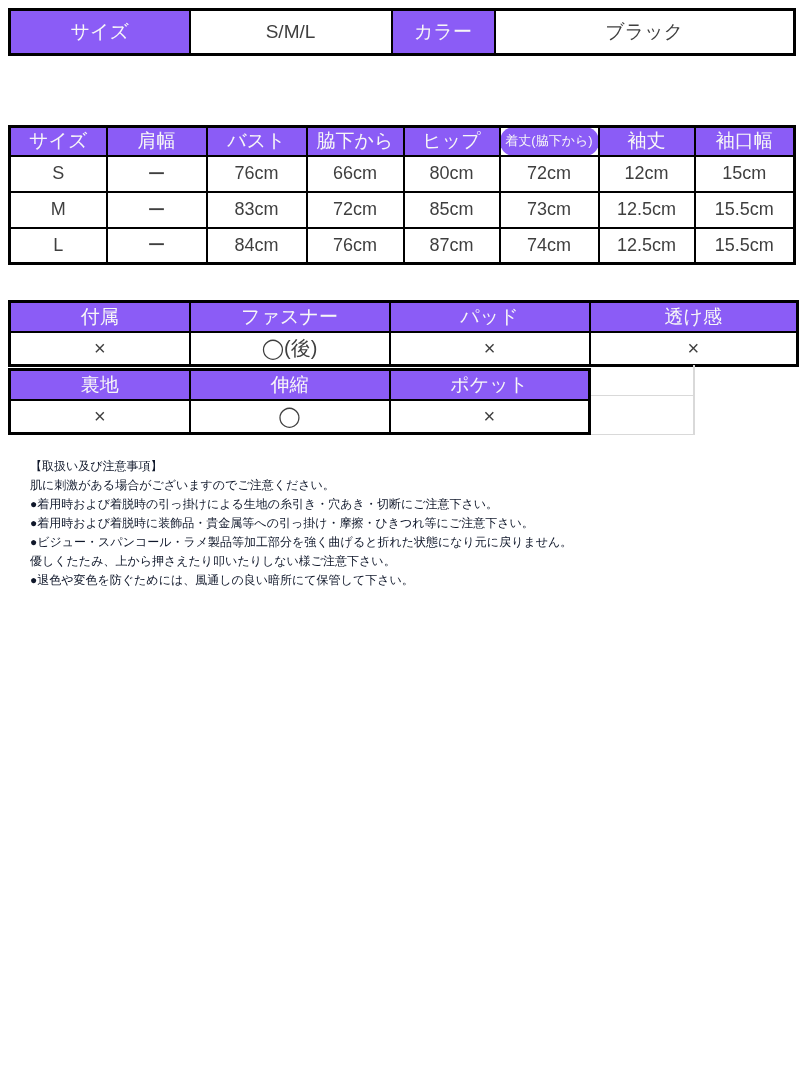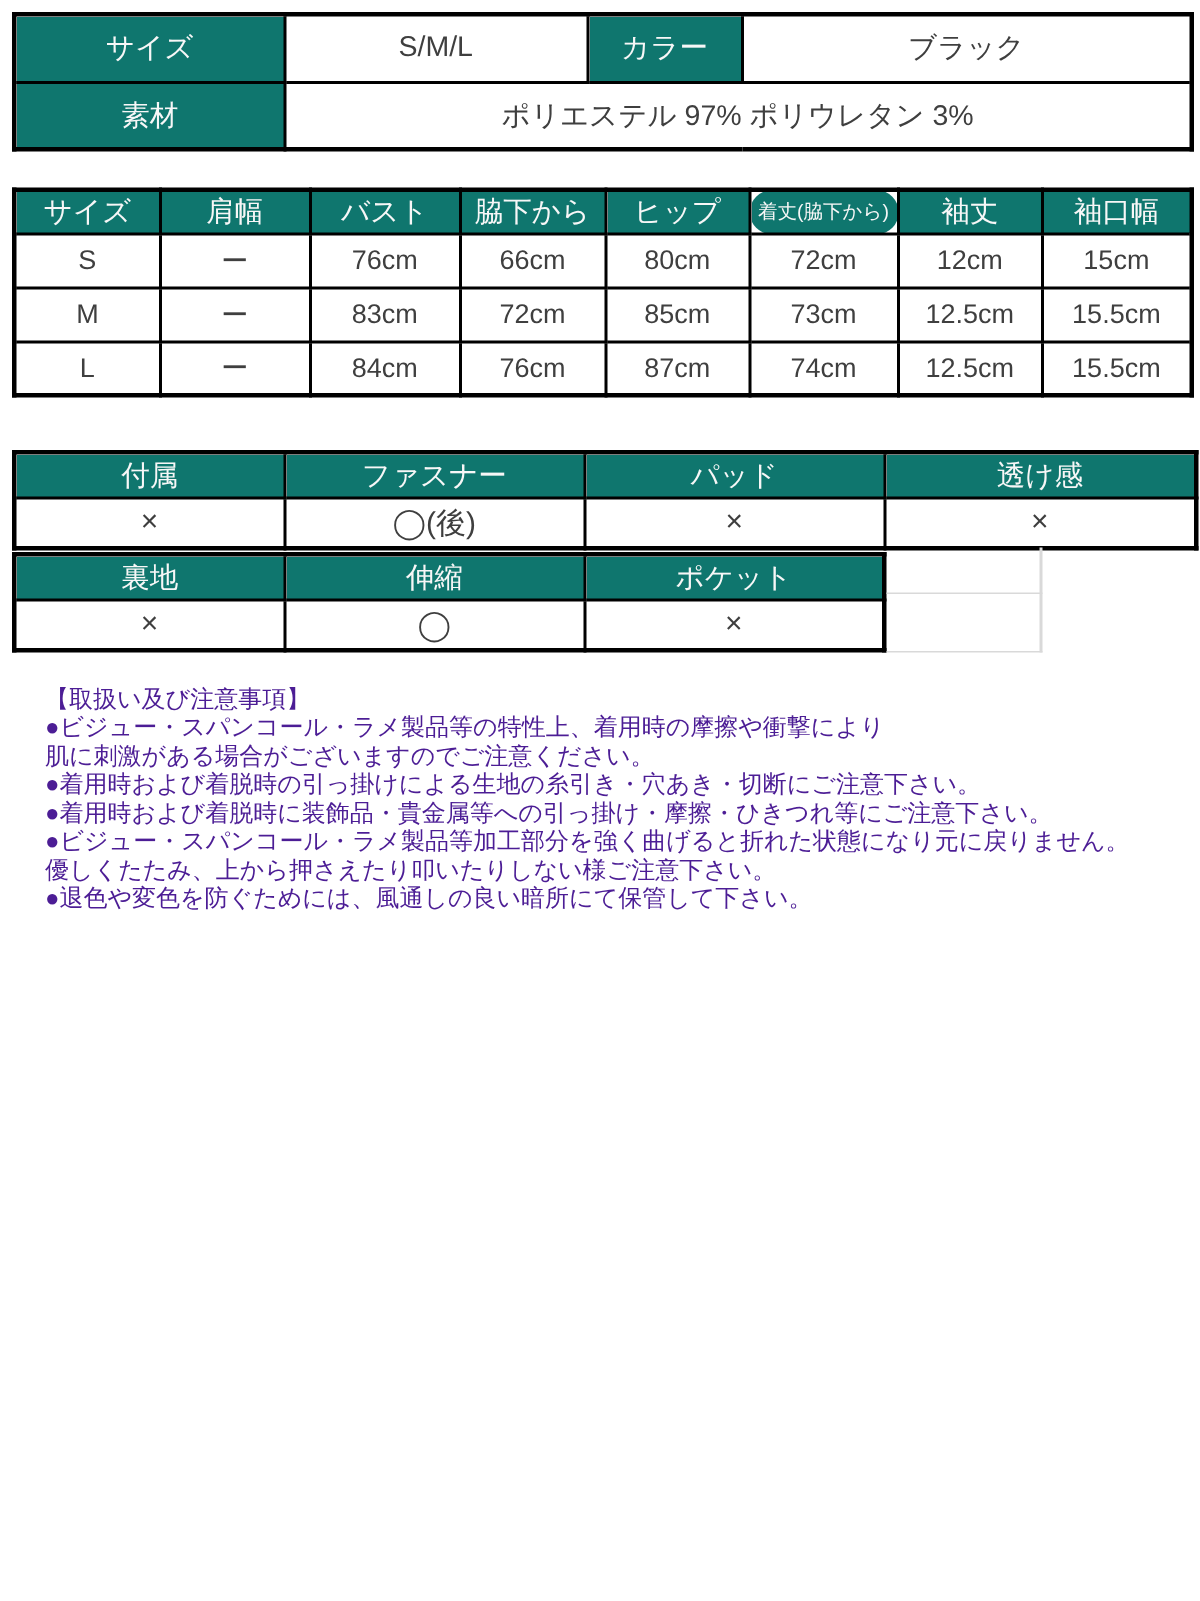--- a/index.html
+++ b/index.html
@@ -21,21 +21,21 @@
     border: 2px solid #000;
     text-align: center;
     vertical-align: middle;
     font-weight: normal;
     font-size: 19px;
     padding: 0;
     overflow: hidden;
     white-space: nowrap;
   }
   .dark {
-    background: #0f766e;
+    background: #8b5cf6;
     color: #f7f7f7;
   }
 
   
   #info-table { position: absolute; left: 8px; top: 8px; width: 785px; }
   #info-table td { height: 45px; }
 
   
   #size-table { position: absolute; left: 8px; top: 125px; width: 785px; }
   #size-table th { height: 29px; }
@@ -56,21 +56,21 @@
     grid-template-rows: 31px 1fr;
   }
   .ghost > div {
     border-right: 1px solid #d9d9d9;
     border-bottom: 1px solid #d9d9d9;
   }
 
   
   #notes {
     position: absolute; left: 30px; top: 457px; width: 760px;
-    font-size: 16px; line-height: 19px; color: #4c1d95;
+    font-size: 12px; line-height: 19px; color: #0f172a;
   }
   #notes p { margin: 0; white-space: nowrap; }
 </style>
 </head>
 <body>
 
 <div class="page">
 
   <table id="info-table">
     <colgroup>
@@ -78,24 +78,20 @@
         <col style="width:202px">
         <col style="width:103px">
         <col style="width:300px">
     </colgroup>
     <tbody>
         <tr>
       <td class="dark">サイズ</td>
       <td>S/M/L</td>
       <td class="dark">カラー</td>
       <td>ブラック</td>
-    </tr>
-    <tr>
-      <td class="dark">素材</td>
-      <td colspan="3">ポリエステル 97% ポリウレタン 3%</td>
     </tr>
   </tbody>
     </table>
 
   <table id="size-table">
     <colgroup>
       <col style="width:97px">
         <col style="width:100px">
         <col style="width:100px">
         <col style="width:97px">
@@ -195,21 +191,20 @@
         <div></div>
         <div></div>
         <div></div>
         <div></div>
       </div>
     </div>
   </div>
 
   <div id="notes">
     <p>【取扱い及び注意事項】</p>
-    <p>●ビジュー・スパンコール・ラメ製品等の特性上、着用時の摩擦や衝撃により</p>
     <p>肌に刺激がある場合がございますのでご注意ください。</p>
     <p>●着用時および着脱時の引っ掛けによる生地の糸引き・穴あき・切断にご注意下さい。</p>
     <p>●着用時および着脱時に装飾品・貴金属等への引っ掛け・摩擦・ひきつれ等にご注意下さい。</p>
     <p>●ビジュー・スパンコール・ラメ製品等加工部分を強く曲げると折れた状態になり元に戻りません。</p>
     <p>優しくたたみ、上から押さえたり叩いたりしない様ご注意下さい。</p>
     <p>●退色や変色を防ぐためには、風通しの良い暗所にて保管して下さい。</p>
   </div>
 
 </div>
 

